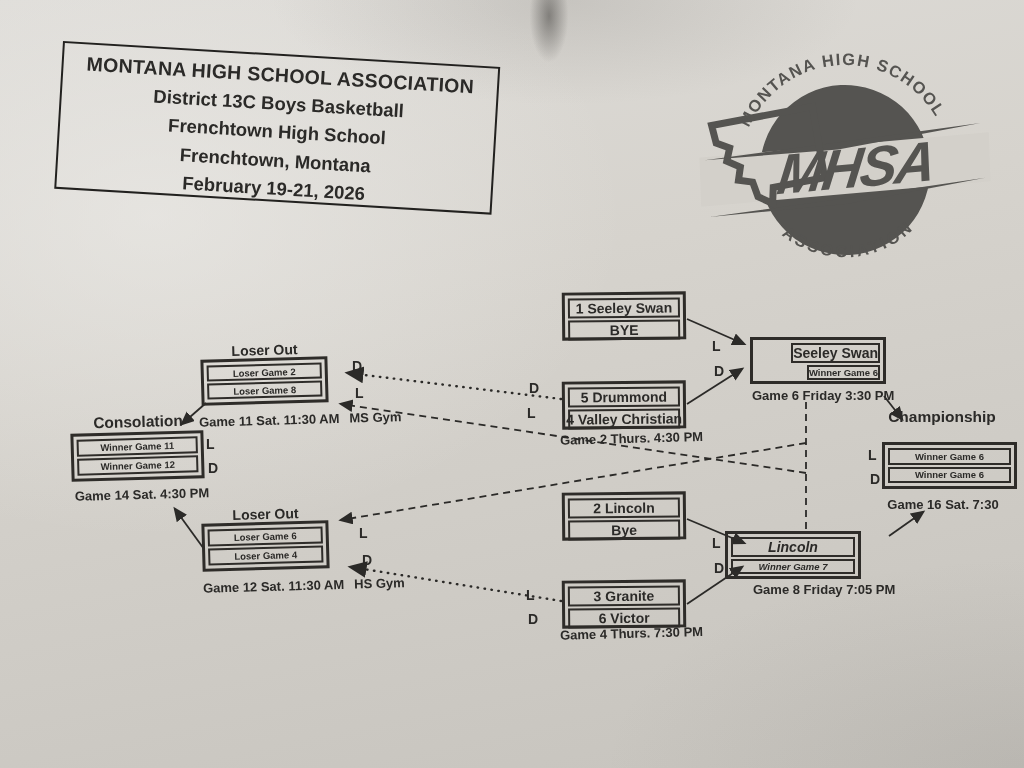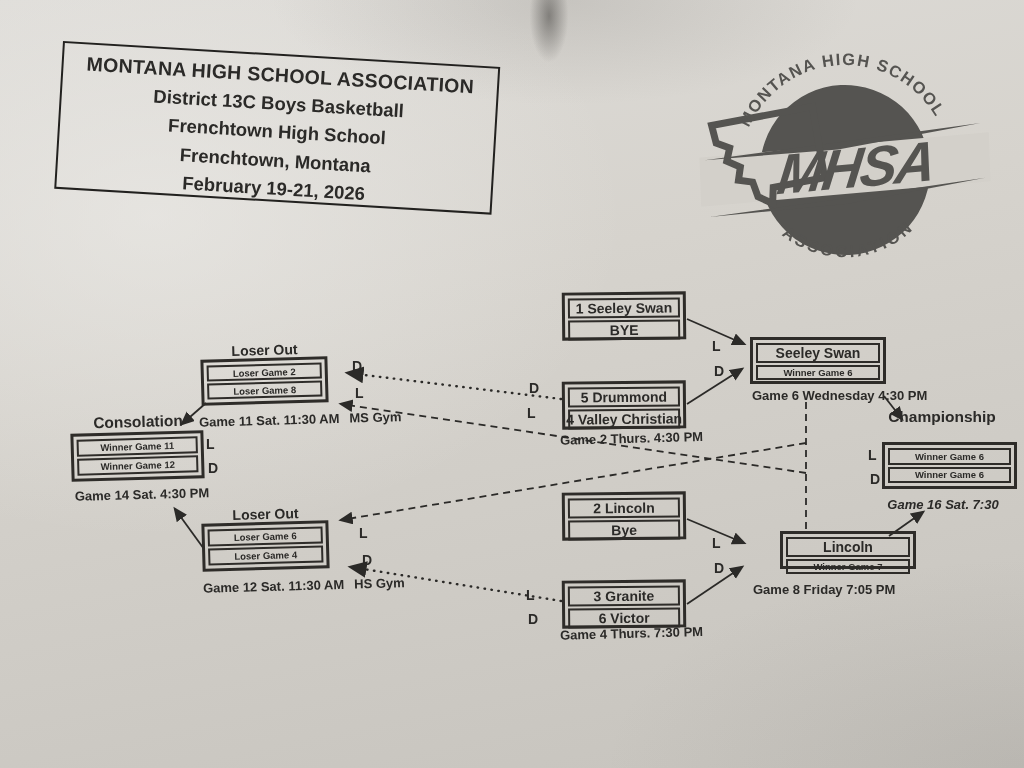--- a/index.html
+++ b/index.html
@@ -128,38 +128,38 @@
   <div class="cell team">2 Lincoln</div>
   <div class="cell team">Bye</div>
 </div>
 
 <div class="abs box rot-m" style="left:562px;top:580px;width:124px;height:48px;">
   <div class="cell team">3 Granite</div>
   <div class="cell team">6 Victor</div>
 </div>
 <div class="abs cap rot-l" style="left:560px;top:626px;width:132px;">Game 4 Thurs. 7:30 PM</div>
 
-<div class="abs box" style="left:750px;top:337px;width:136px;height:47px;">
+<div class="abs box" style="left:750px;top:337px;width:136px;height:47px;align-items:flex-end;">
   <div class="cell team">Seeley Swan</div>
   <div class="cell small">Winner Game 6</div>
 </div>
-<div class="abs cap" style="left:752px;top:388px;width:132px;">Game 6 Wednesday 4:30 PM</div>
-
-<div class="abs box" style="left:780px;top:531px;width:136px;height:38px;">
+<div class="abs cap" style="left:752px;top:388px;width:132px;">Game 6 Friday 3:30 PM</div>
+
+<div class="abs box" style="left:725px;top:531px;width:136px;height:48px;font-style:italic;">
   <div class="cell team">Lincoln</div>
   <div class="cell small">Winner Game 7</div>
 </div>
 <div class="abs cap" style="left:753px;top:582px;width:132px;">Game 8 Friday 7:05 PM</div>
 
 <div class="abs lbl big" style="left:880px;top:408px;width:124px;">Championship</div>
 <div class="abs box" style="left:882px;top:442px;width:135px;height:47px;">
   <div class="cell small">Winner Game 6</div>
   <div class="cell small">Winner Game 6</div>
 </div>
-<div class="abs cap" style="left:884px;top:497px;width:118px;font-style:italic;">Game 16 Sat. 7:30</div>
+<div class="abs cap" style="left:884px;top:497px;width:118px;">Game 16 Sat. 7:30</div>
 
 <div class="abs lbl big rot-l" style="left:73px;top:413px;width:130px;">Consolation</div>
 <div class="abs box rot-l" style="left:71px;top:432px;width:133px;height:48px;">
   <div class="cell small">Winner Game 11</div>
   <div class="cell small">Winner Game 12</div>
 </div>
 <div class="abs cap rot-l" style="left:66px;top:487px;width:152px;">Game 14 Sat. 4:30 PM</div>
 
 <div class="abs lbl rot-l" style="left:201px;top:342px;width:127px;">Loser Out</div>
 <div class="abs box rot-l" style="left:201px;top:358px;width:127px;height:46px;">

